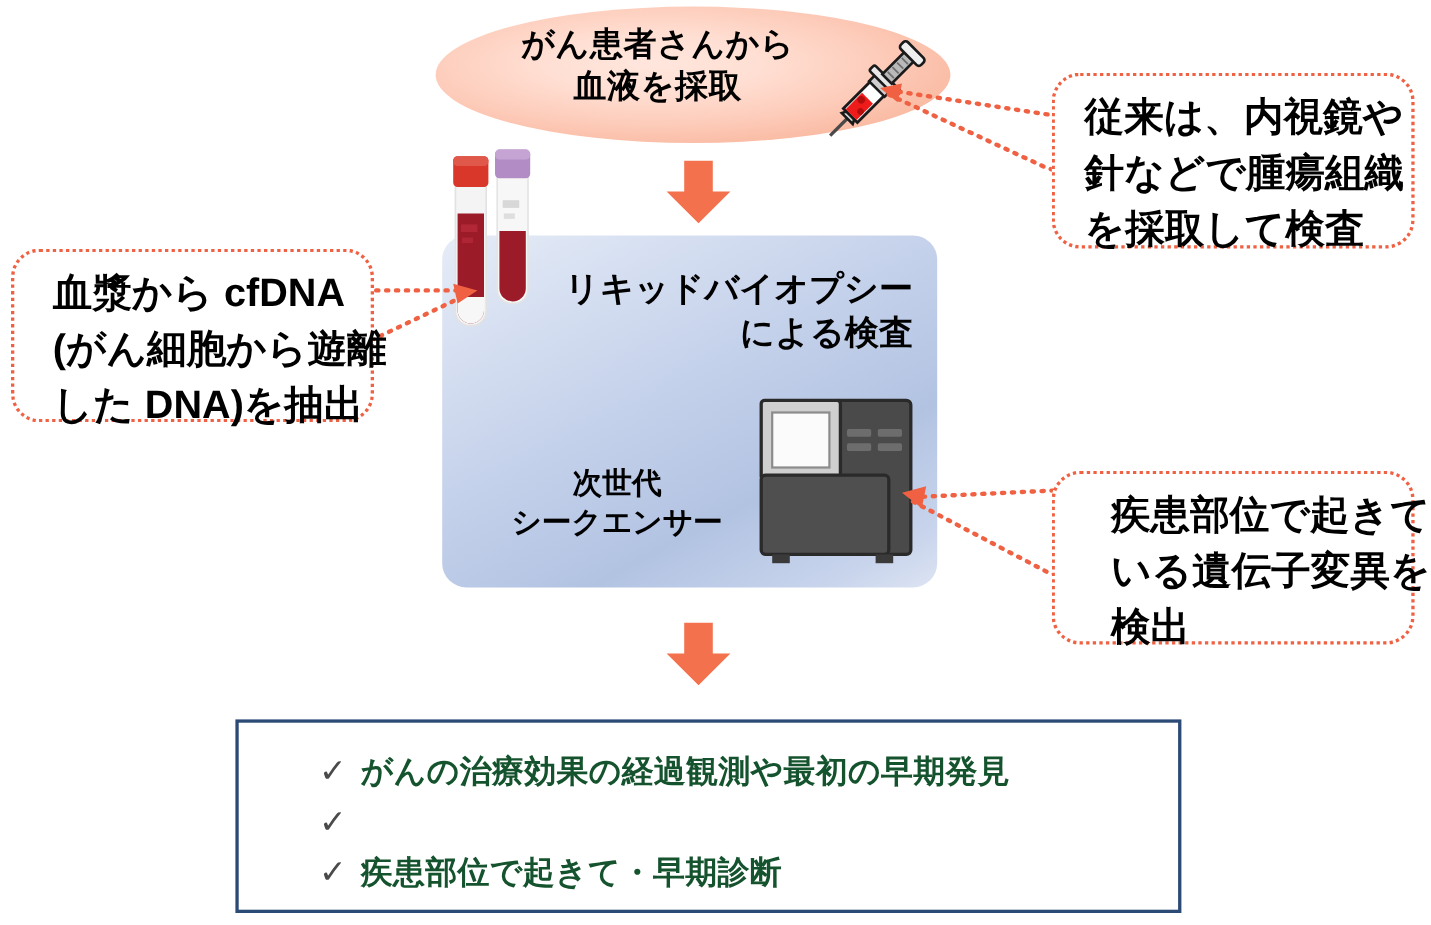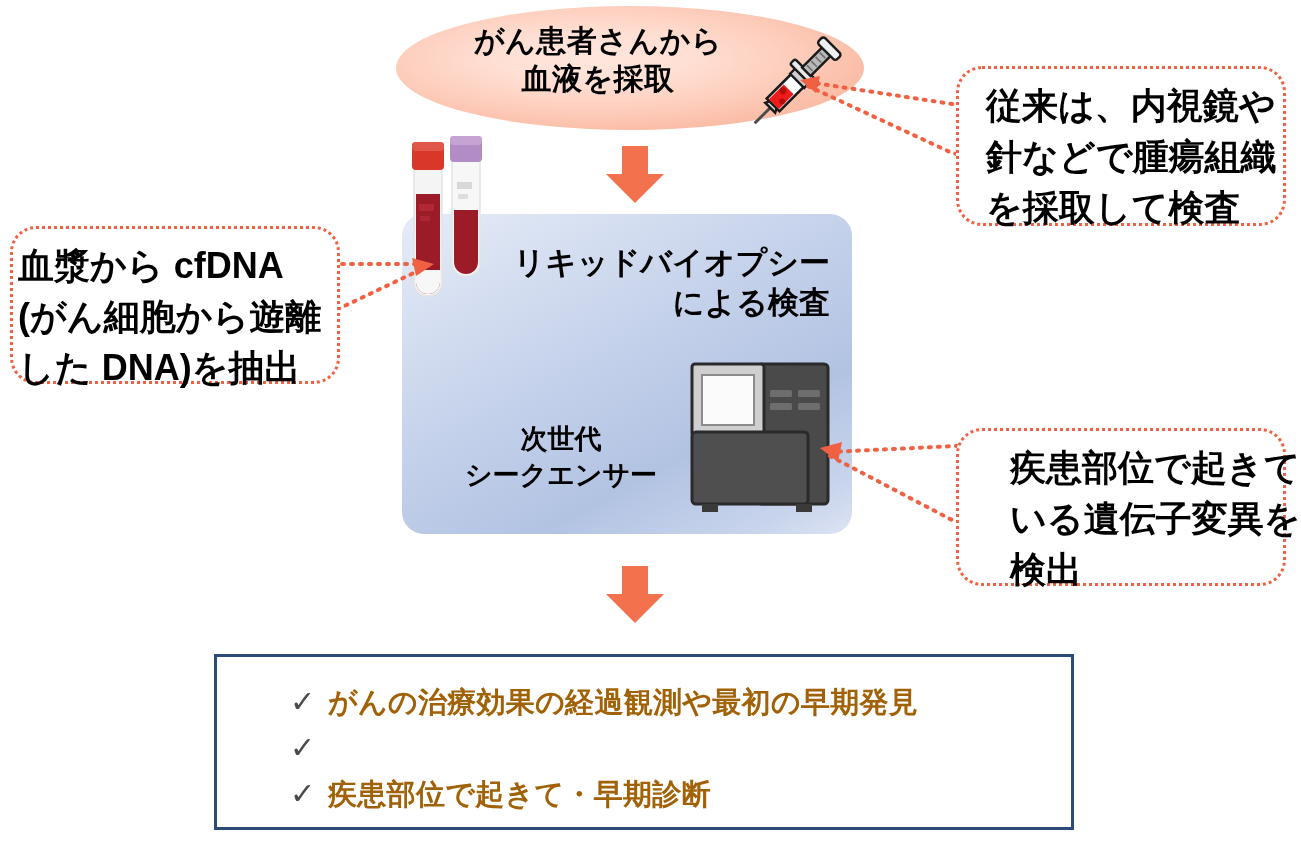--- a/index.html
+++ b/index.html
@@ -139,21 +139,21 @@
     font-size: 36px;
     font-weight: bold;
     line-height: 1.42;
     color: #000000;
     white-space: pre-line;
   }
   .callout-tr { left: 956px; top: 66px;  width: 330px; height: 160px; }
   .callout-tr-text { left: 986px; top: 80px; width: 300px; }
 
   .callout-l  { left: 10px;  top: 226px; width: 330px; height: 158px; }
-  .callout-l-text { left: 18px; top: 240px; width: 310px; }
+  .callout-l-text { left: 48px; top: 240px; width: 310px; }
 
   .callout-br { left: 956px; top: 428px; width: 330px; height: 158px; }
   .callout-br-text { left: 986px; top: 442px; width: 300px; margin-left: 24px; }
 
   
   .connector { position: absolute; pointer-events: none; }
 
   
   .outcome-box {
     position: absolute;
@@ -180,21 +180,21 @@
     flex: 0 0 auto;
     width: 38px;
     font-size: 30px;
     color: #4a4a4a;
     font-weight: bold;
     line-height: 1.36;
   }
   .outcome-label {
     font-size: 29px;
     font-weight: bold;
-    color: #a16207;
+    color: #14532d;
     line-height: 1.36;
     letter-spacing: 0.3px;
   }
 </style>
 </head>
 <body>
 
 <div id="stage">
 
   <div class="ellipse-blooddraw"></div>

